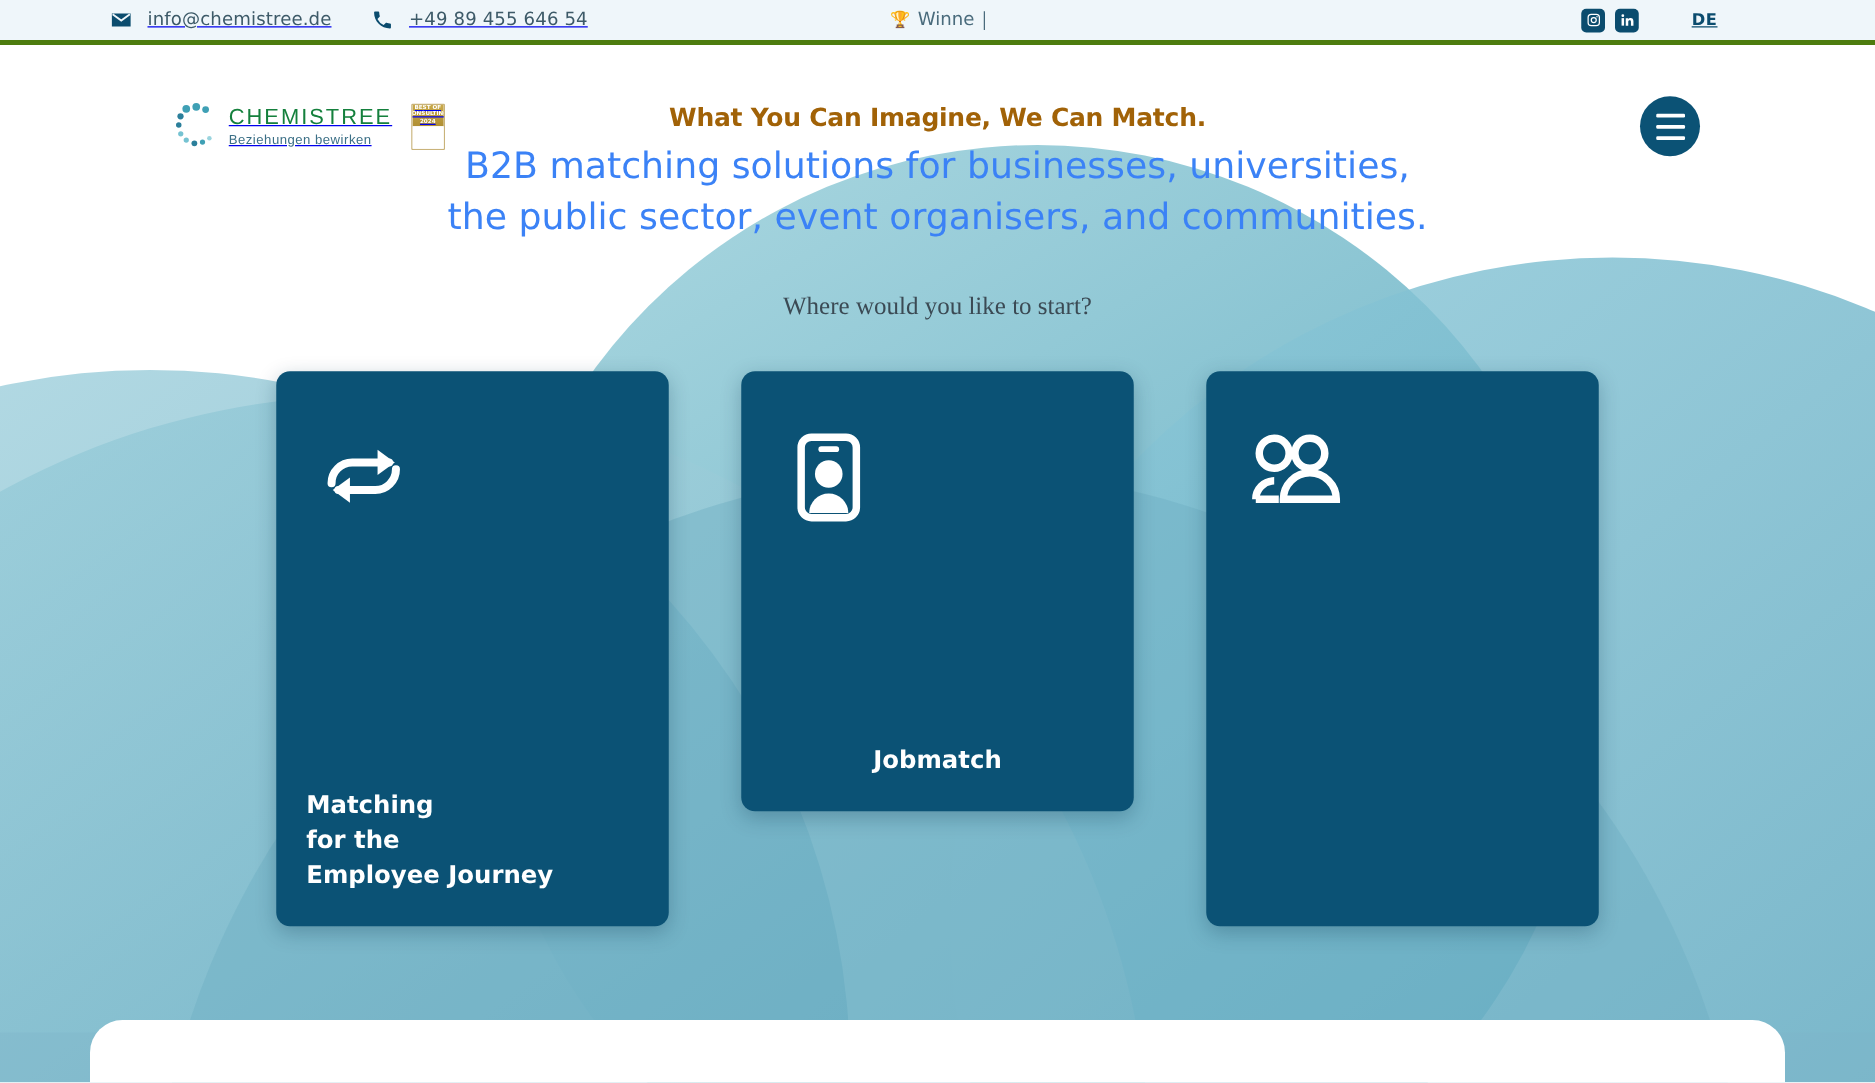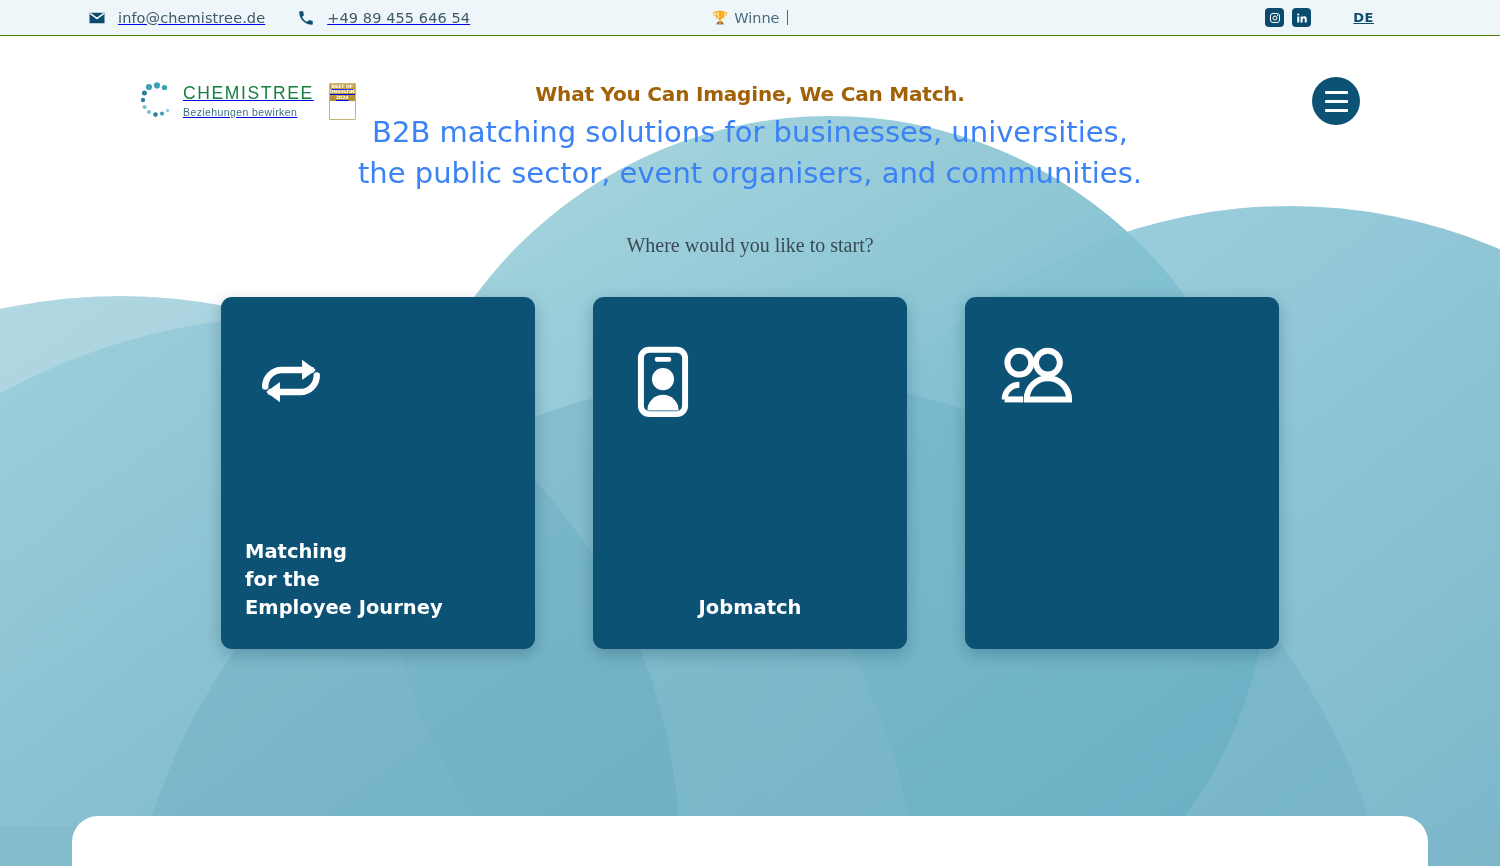--- a/index.html
+++ b/index.html
@@ -9,21 +9,21 @@
     overflow:hidden;
     font-family:"Liberation Sans", sans-serif;
     background:#ffffff;
   }
 
   
   .topbar{
     position:relative; z-index:40;
     height:36px; width:100%;
     background:#eff6fa;
-    border-bottom:1px solid #4d7c0f;
+    border-bottom:4px solid #4d7c0f;
     display:flex; align-items:center;
   }
   .topbar-left{
     display:flex; align-items:center;
     margin-left:88px; gap:0;
   }
   .tb-item{ display:flex; align-items:center; gap:12px; }
   .tb-item + .tb-item{ margin-left:32px; }
   .tb-text{
     font-size:14.5px; color:#3d5a68; letter-spacing:.1px;
@@ -140,21 +140,21 @@
   }
 
   
   .cards{
     position:relative; z-index:20;
     margin-top:40px;
     display:flex; justify-content:center; align-items:flex-start;
     gap:58px;
   }
   .card{
-    width:314px; height:352px;
+    width:314px; height:444px;
     background:#0b5275; border-radius:11px;
     box-shadow:0 5px 16px rgba(10,50,75,.28);
     padding:38px 24px 28px 24px;
     display:flex; flex-direction:column;
     cursor:pointer; border:none; text-align:left;
   }
   .card-icon{
     width:92px; height:92px; color:#fff;
     display:flex; align-items:flex-start;
   }

